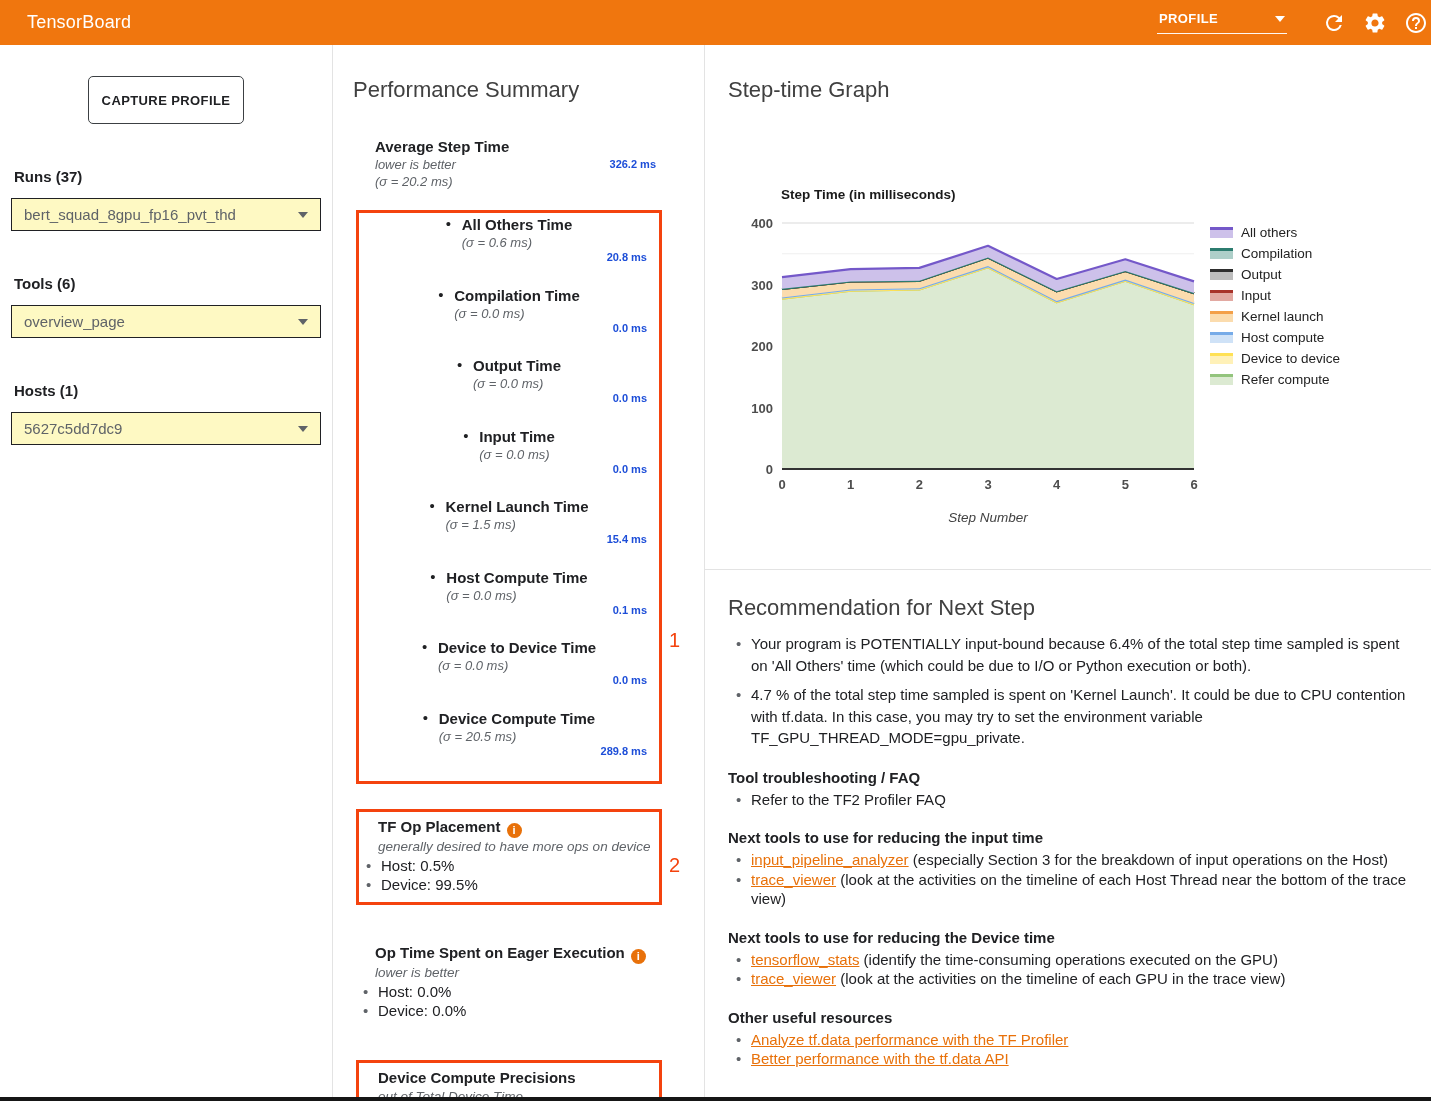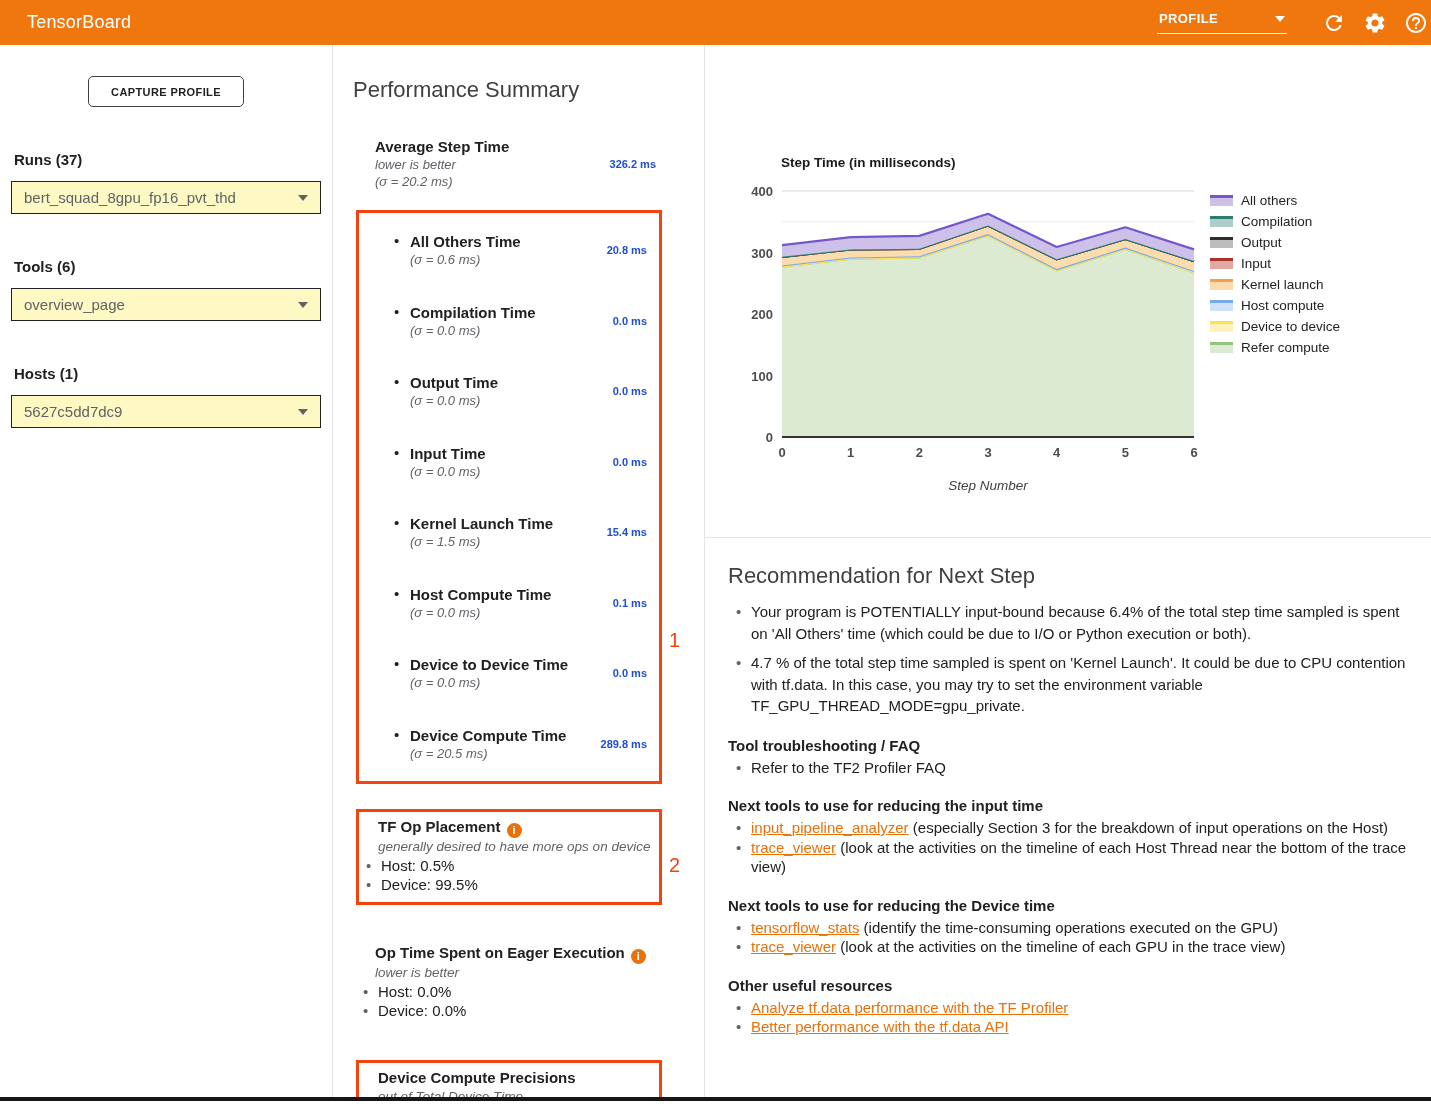--- a/index.html
+++ b/index.html
@@ -31,22 +31,22 @@
 
   
   .main { display:flex; height:1052px; overflow:hidden; }
   .sidebar { width:333px; border-right:1px solid #e3e3e3; padding-top:31px; overflow:hidden; }
   .mid-col { width:372px; border-right:1px solid #e3e3e3; padding:0 0 0 20px; overflow:hidden; position:relative; }
   .right-col { flex:1; overflow:hidden; }
   h2 { font-size:22px; font-weight:400; color:#404040; margin:0; }
 
   
   .capture-btn {
-    display:block; margin:0 auto; width:156px; height:31px; background:#fff;
-    border:1px solid #3c4043; border-radius:5px; font-size:11px; font-weight:600;
+    display:block; margin:0 auto; width:156px; height:48px; background:#fff;
+    border:1px solid #3c4043; border-radius:5px; font-size:13px; font-weight:600;
     letter-spacing:.4px; color:#202124; cursor:pointer;
     font-family:"Liberation Sans","DejaVu Sans",sans-serif;
   }
   .side-group { margin:44px 11px 0 14px; }
   .side-label { font-size:15px; font-weight:600; color:#202124; }
   .side-select {
     margin:13px 0 0 -3px; height:33px; border:1px solid #202124; background:#fef9c3;
     display:flex; align-items:center; padding:0 12px; cursor:pointer;
   }
   .side-select .val { font-size:15px; color:#5f6368; white-space:nowrap; }
@@ -59,21 +59,21 @@
   
   .avg-row { margin:34px 11px 0 22px; width:281px; display:flex; align-items:center; }
   .m-name { font-size:15px; font-weight:700; color:#202124; line-height:19px; }
   .m-note, .m-sigma { font-size:13px; font-style:italic; color:#5f6368; line-height:17px; }
   .m-value { margin-left:auto; font-size:11px; font-weight:700; color:#1d4ed8; white-space:nowrap; }
   .red-box { position:relative; margin-left:3px; width:306px; border:3px solid #f4430e; }
   .box-num {
     position:absolute; left:calc(100% + 10px); font-size:20px; color:#f4430e; font-weight:400;
   }
   #metric-list { margin-top:20px; padding:2px 0; }
-  .metric-row { height:70.5px; display:flex; align-items:center; padding:0 12px 0 34px; }
+  .metric-row { height:70.5px; display:flex; align-items:center; padding:0 12px 0 11px;flex-direction:column; }
   .metric-left { position:relative; padding-left:17px; }
   .metric-left::before { content:"•"; position:absolute; left:1px; top:0; color:#202124; font-size:15px; }
   .sum-block { margin-top:25px; padding:5px 8px 8px 5px; }
   .sum-block .ttl { font-size:15px; font-weight:700; color:#202124; line-height:20px; padding-left:14px; }
   .sum-block .note { font-size:13.5px; font-style:italic; color:#5f6368; line-height:18px; padding-left:14px; }
   .sum-item { position:relative; font-size:15px; color:#202124; line-height:19px; padding-left:17px; }
   .sum-item::before { content:"•"; position:absolute; left:2px; color:#5f6368; }
   .plain-block { border:3px solid transparent; }
   .info-dot {
     display:inline-block; width:15px; height:15px; border-radius:50%; background:#e8710a;
@@ -255,20 +255,21 @@
 
       <div class="ttl">Device Compute Precisions</div>
       <div class="note">out of Total Device Time</div>
 
     </div>
   </div>
 
   <div class="right-col">
 
     <div class="chart-panel">
+      <h2>Step-time Graph</h2>
       <div class="chart-wrap">
         <svg id="chart-svg" width="500" height="360" viewBox="0 0 500 360">
             <line x1="77" x2="489" y1="261.25" y2="261.25" stroke="#efefef" stroke-width="1"></line>
             <line x1="77" x2="489" y1="230.5" y2="230.5" stroke="#d9d9d9" stroke-width="1"></line>
             <line x1="77" x2="489" y1="199.75" y2="199.75" stroke="#efefef" stroke-width="1"></line>
             <line x1="77" x2="489" y1="169" y2="169" stroke="#d9d9d9" stroke-width="1"></line>
             <line x1="77" x2="489" y1="138.25" y2="138.25" stroke="#efefef" stroke-width="1"></line>
             <line x1="77" x2="489" y1="107.5" y2="107.5" stroke="#d9d9d9" stroke-width="1"></line>
             <line x1="77" x2="489" y1="76.75" y2="76.75" stroke="#efefef" stroke-width="1"></line>
             <line x1="77" x2="489" y1="46" y2="46" stroke="#d9d9d9" stroke-width="1"></line>

